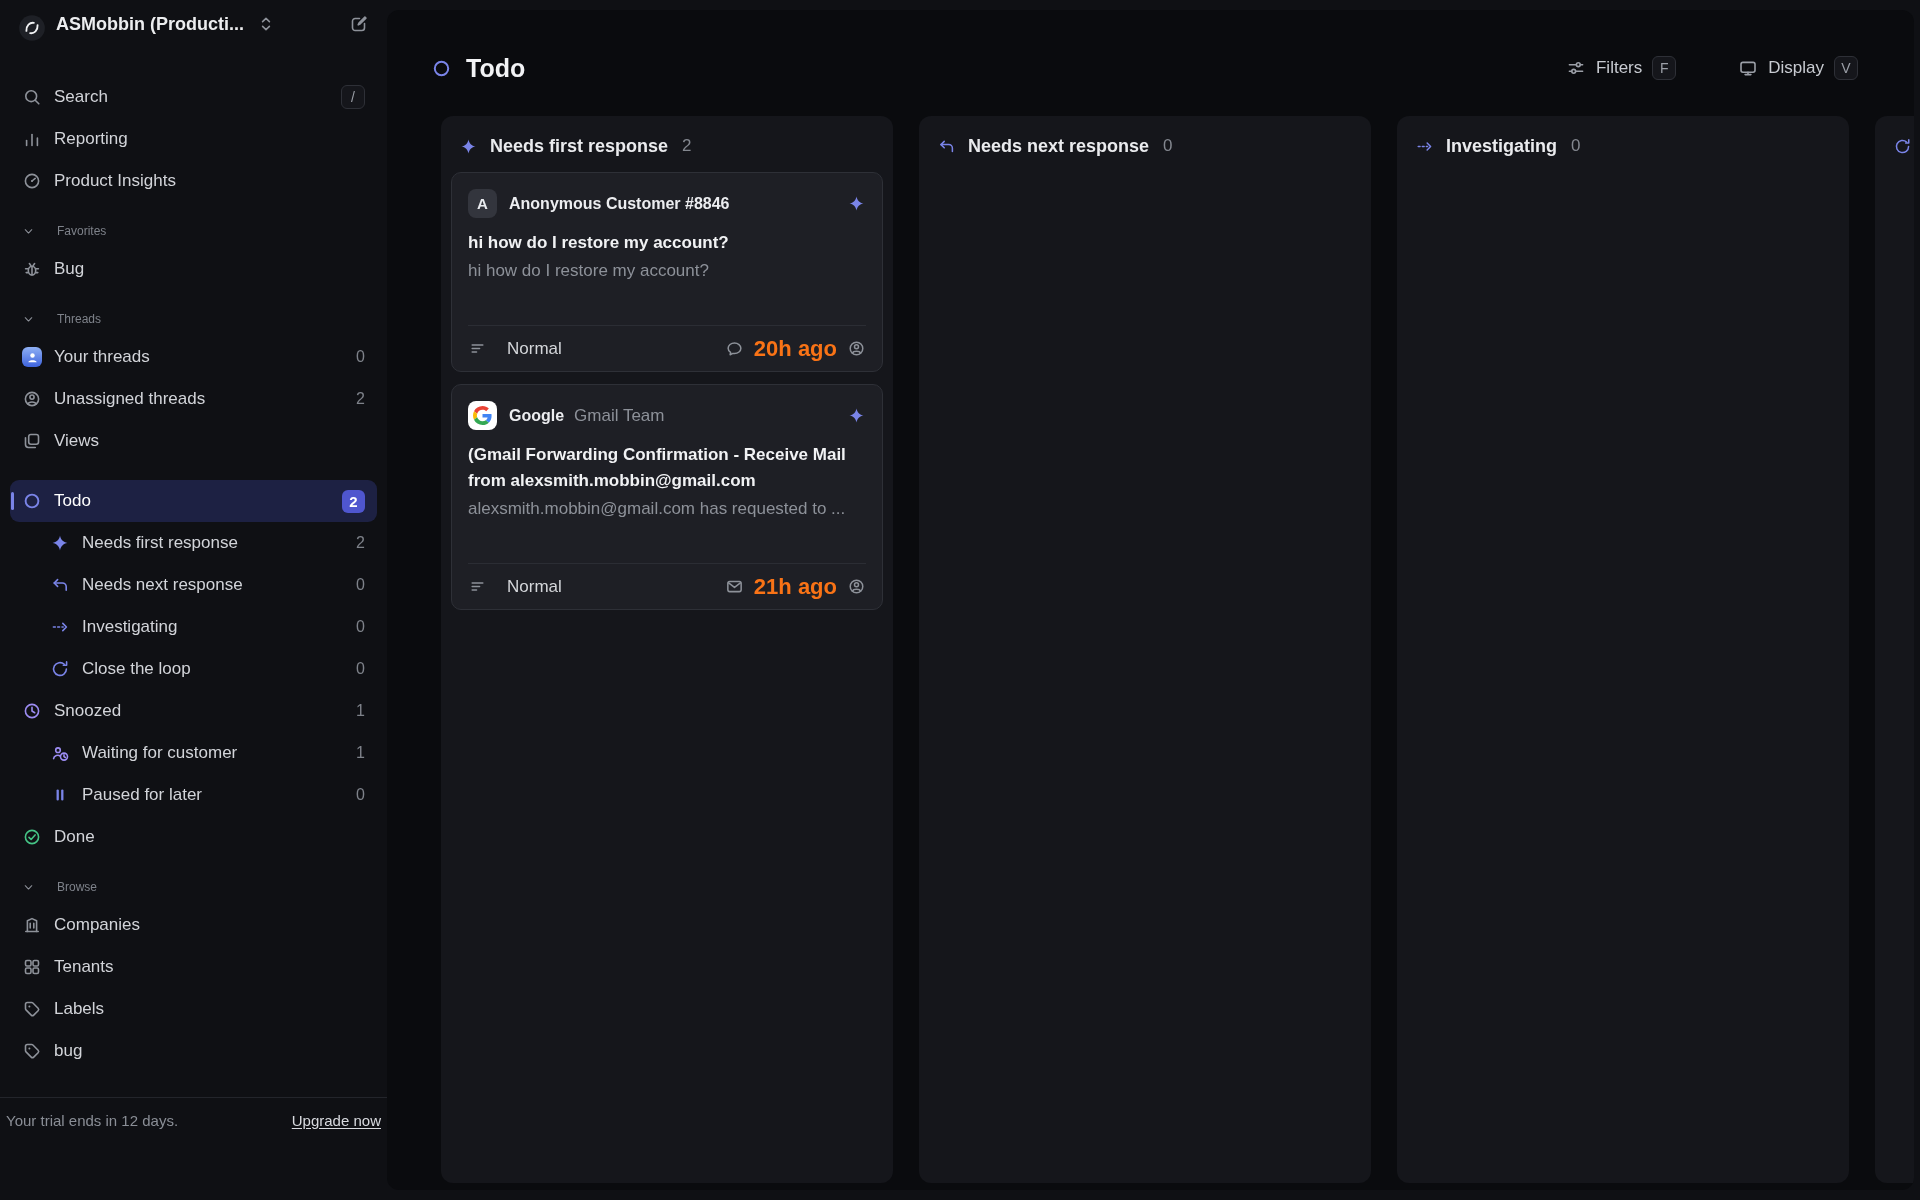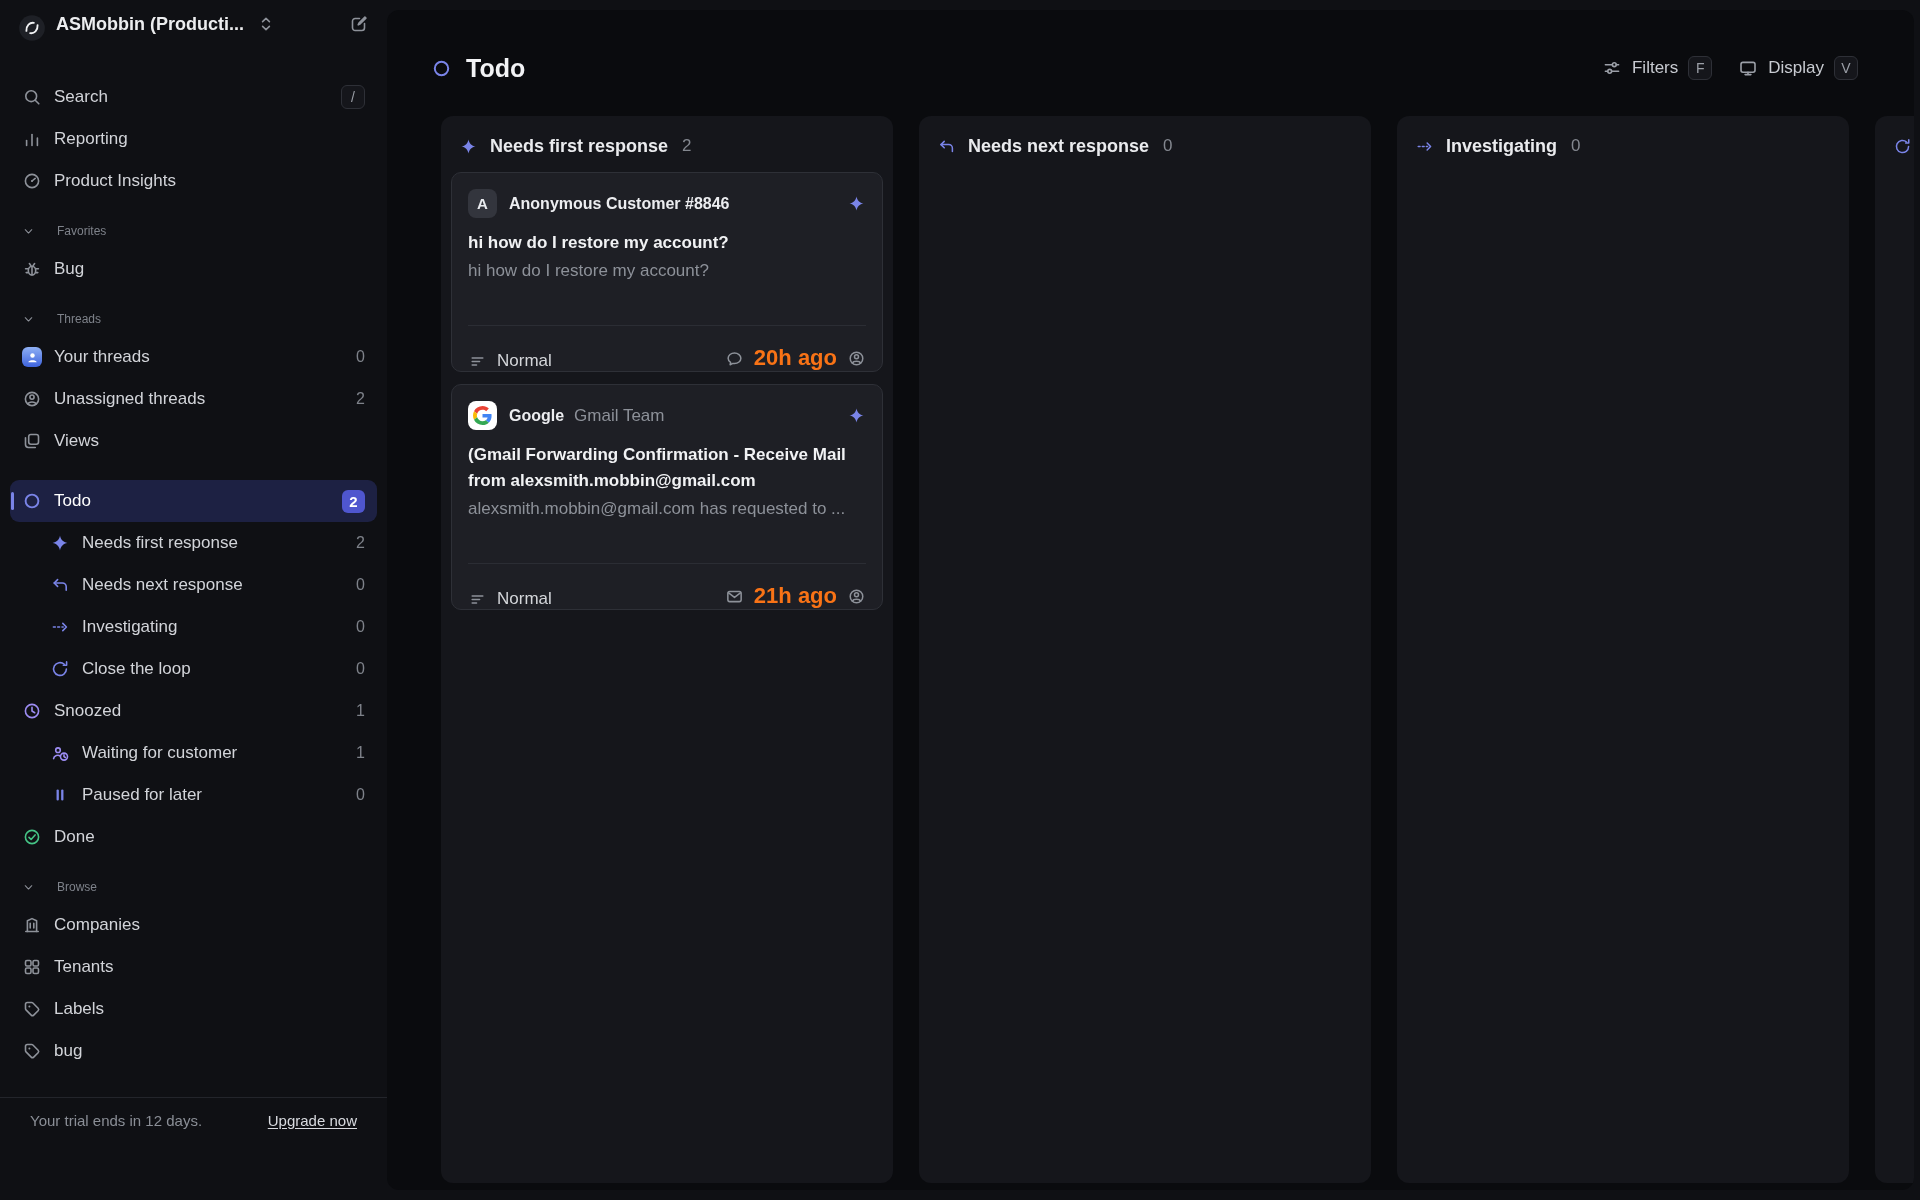--- a/index.html
+++ b/index.html
@@ -34,36 +34,36 @@
   .kbd{min-width:24px;height:24px;padding:0 6px;border:1px solid #2E3037;border-radius:6px;background:#15161B;
     color:#9B9FA7;font-size:14px;display:flex;align-items:center;justify-content:center}
   .kbd.right{margin-left:auto}
 
   .ic{width:20px;height:20px;flex:none;fill:none;stroke:currentColor;stroke-width:1.6;
     stroke-linecap:round;stroke-linejoin:round;color:#8E929A}
   .ic.indigo{color:#7A84E8}.ic.violet{color:#9C8CF2}.ic.green{color:#45C486}
   .mini-avatar{width:20px;height:20px;flex:none;border-radius:6px;
     background:linear-gradient(180deg,#8FB0F4,#3E63DD);display:flex;align-items:center;justify-content:center}
 
-  .sb-footer{flex:0 0 103px;border-top:1px solid #23252B;margin:0 -10px;padding:12px 30px 0;
+  .sb-footer{flex:0 0 103px;border-top:1px solid #23252B;margin:0 -10px;padding:12px 6px 0;
     display:flex;flex-direction:column;background:#0F1014}
   .trial{display:flex;justify-content:space-between;align-items:center;height:20px;font-size:15px;color:#8A8E96}
   .upgrade{color:#D8DADF;text-decoration:underline;text-underline-offset:2px;cursor:pointer}
   .support-row{margin-top:12px;height:40px;display:flex;align-items:center;gap:12px;font-size:17px;color:#D2D4D9;cursor:pointer}
   .avatar-user{margin-left:auto;width:30px;height:30px;border-radius:8px;
     background:linear-gradient(180deg,#9DB6F2,#3F6BE0);display:flex;align-items:center;justify-content:center;cursor:pointer}
 
   
   .panel{flex:1;margin:10px 6px 10px 0;background:#0A0B0E;border-radius:12px;overflow:hidden;
     display:flex;flex-direction:column}
   .panel-header{flex:0 0 106px;display:flex;align-items:center;padding:10px 56px 0 44px}
   .title-group{display:flex;align-items:center;gap:14px}
   .title-group .ic{width:21px;height:21px}
   .panel-title{font-size:25px;font-weight:700;color:#F2F3F5}
-  .hdr-right{margin-left:auto;display:flex;align-items:center;gap:26px}
+  .hdr-right{margin-left:auto;display:flex;align-items:center;gap:62px}
   .hdr-btn{display:flex;align-items:center;gap:10px;color:#C8CBD1;font-size:17px;cursor:pointer}
   .hdr-btn .ic{color:#9B9FA7}
 
   .board{flex:1;display:flex;gap:26px;padding:0 0 7px 54px;overflow:hidden}
   .col{flex:0 0 452px;width:452px;background:#15161B;border-radius:12px;padding:10px;
     display:flex;flex-direction:column}
   .col-head{flex:0 0 40px;display:flex;align-items:center;gap:12px;padding:0 8px}
   .col-head .ic{width:19px;height:19px}
   .col-title{font-size:18px;font-weight:700;color:#EAEBEE;white-space:nowrap}
   .col-cnt{font-size:17px;color:#83878F;margin-left:2px}
@@ -75,21 +75,21 @@
     font-size:15px;font-weight:700;display:flex;align-items:center;justify-content:center}
   .google-logo{width:29px;height:29px;flex:none;border-radius:8px;background:#fff;
     display:flex;align-items:center;justify-content:center}
   .google-logo svg{width:19px;height:19px}
   .card-author{font-size:16px;font-weight:600;color:#ECEDF0;white-space:nowrap}
   .card-author-sec{font-size:17px;color:#8D9199;white-space:nowrap;margin-left:-2px}
   .card-head .spark{margin-left:auto;width:19px;height:19px;cursor:pointer}
   .card-subject{margin-top:12px;font-size:17px;font-weight:700;line-height:26px;color:#F1F2F4}
   .card-preview{margin-top:2px;font-size:17px;line-height:26px;color:#8D9199;white-space:nowrap;overflow:hidden}
   .card-spacer{height:41px}
-  .card-foot{height:46px;border-top:1px solid #2B2D34;display:flex;align-items:flex-end;gap:10px}
+  .card-foot{height:46px;border-top:1px solid #2B2D34;display:flex;align-items:center;gap:20px}
   .card-foot .ic{width:19px;height:19px;color:#8D9199}
   .pri-lbl{font-size:17px;color:#D4D6DA}
   .foot-right{margin-left:auto;display:flex;align-items:center;gap:10px}
   .time{font-size:22px;font-weight:600;color:#f97316}
 </style>
 </head>
 <body>
 
 <svg width="0" height="0" style="position:absolute" aria-hidden="true">
 <defs>

